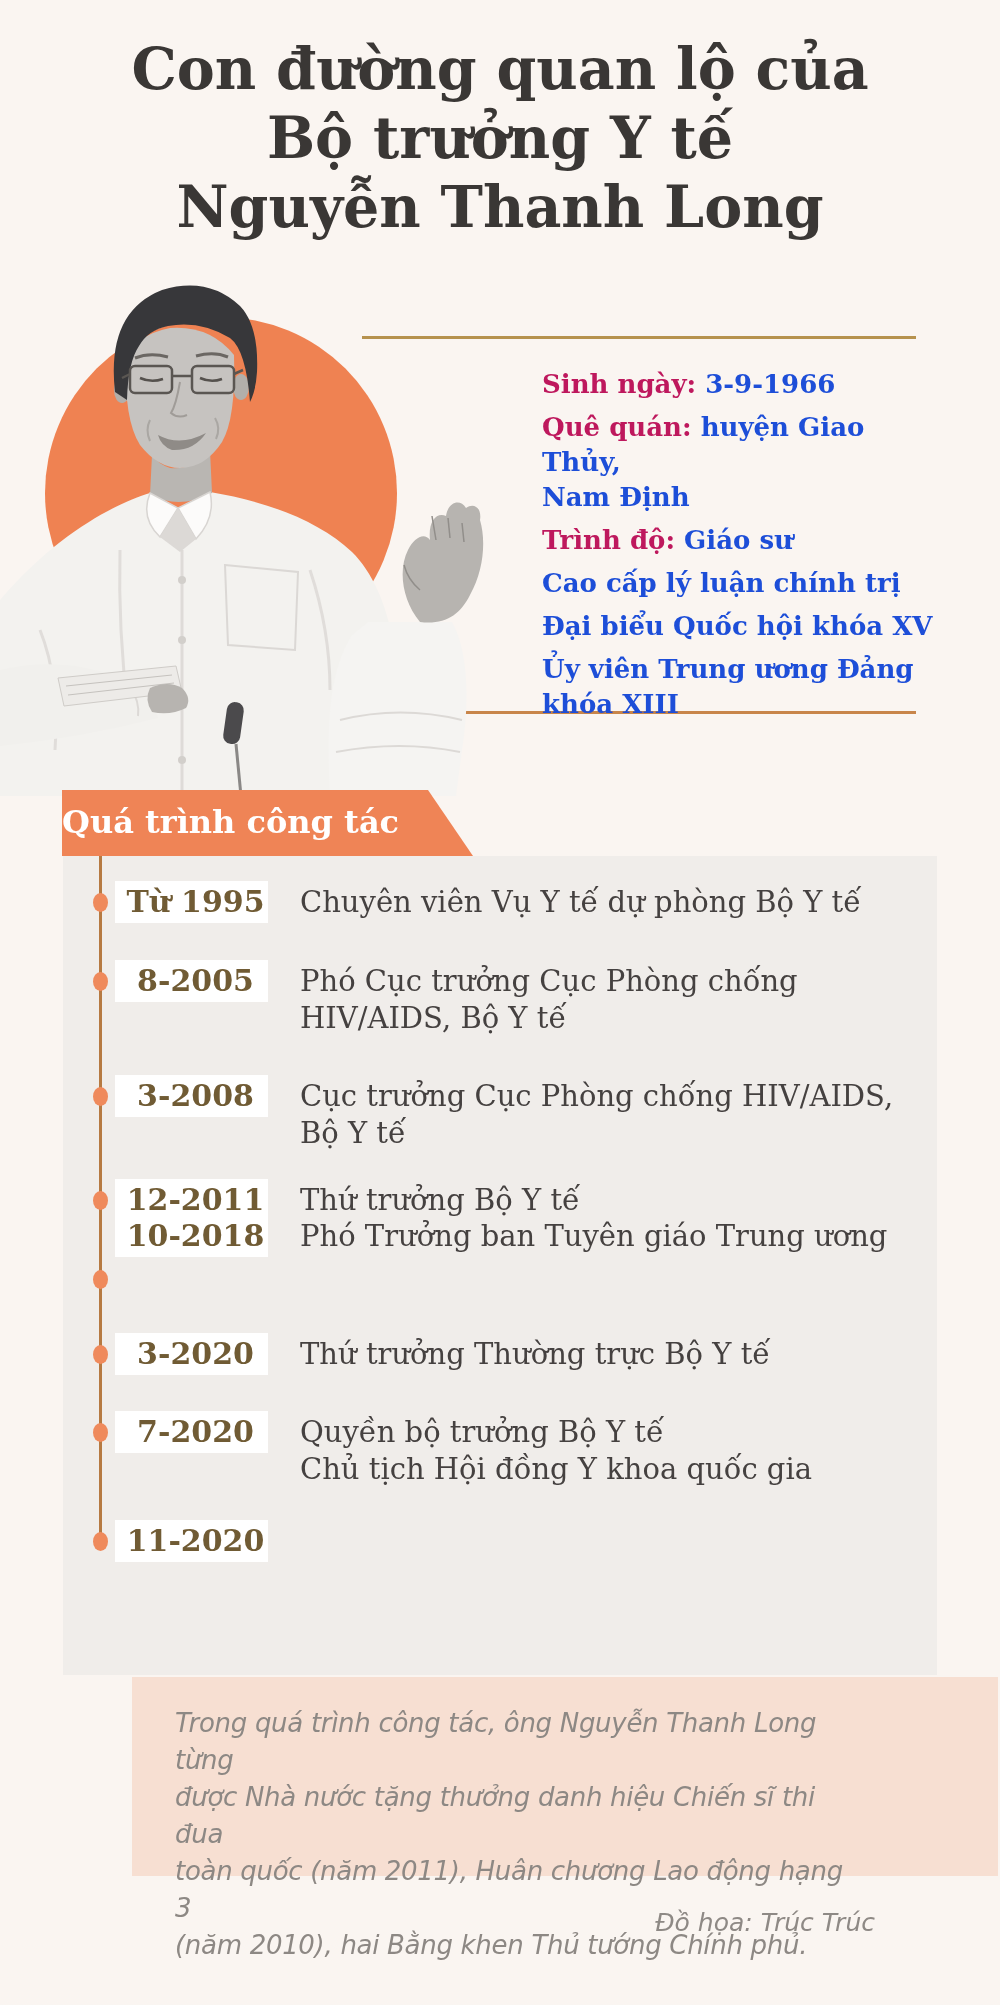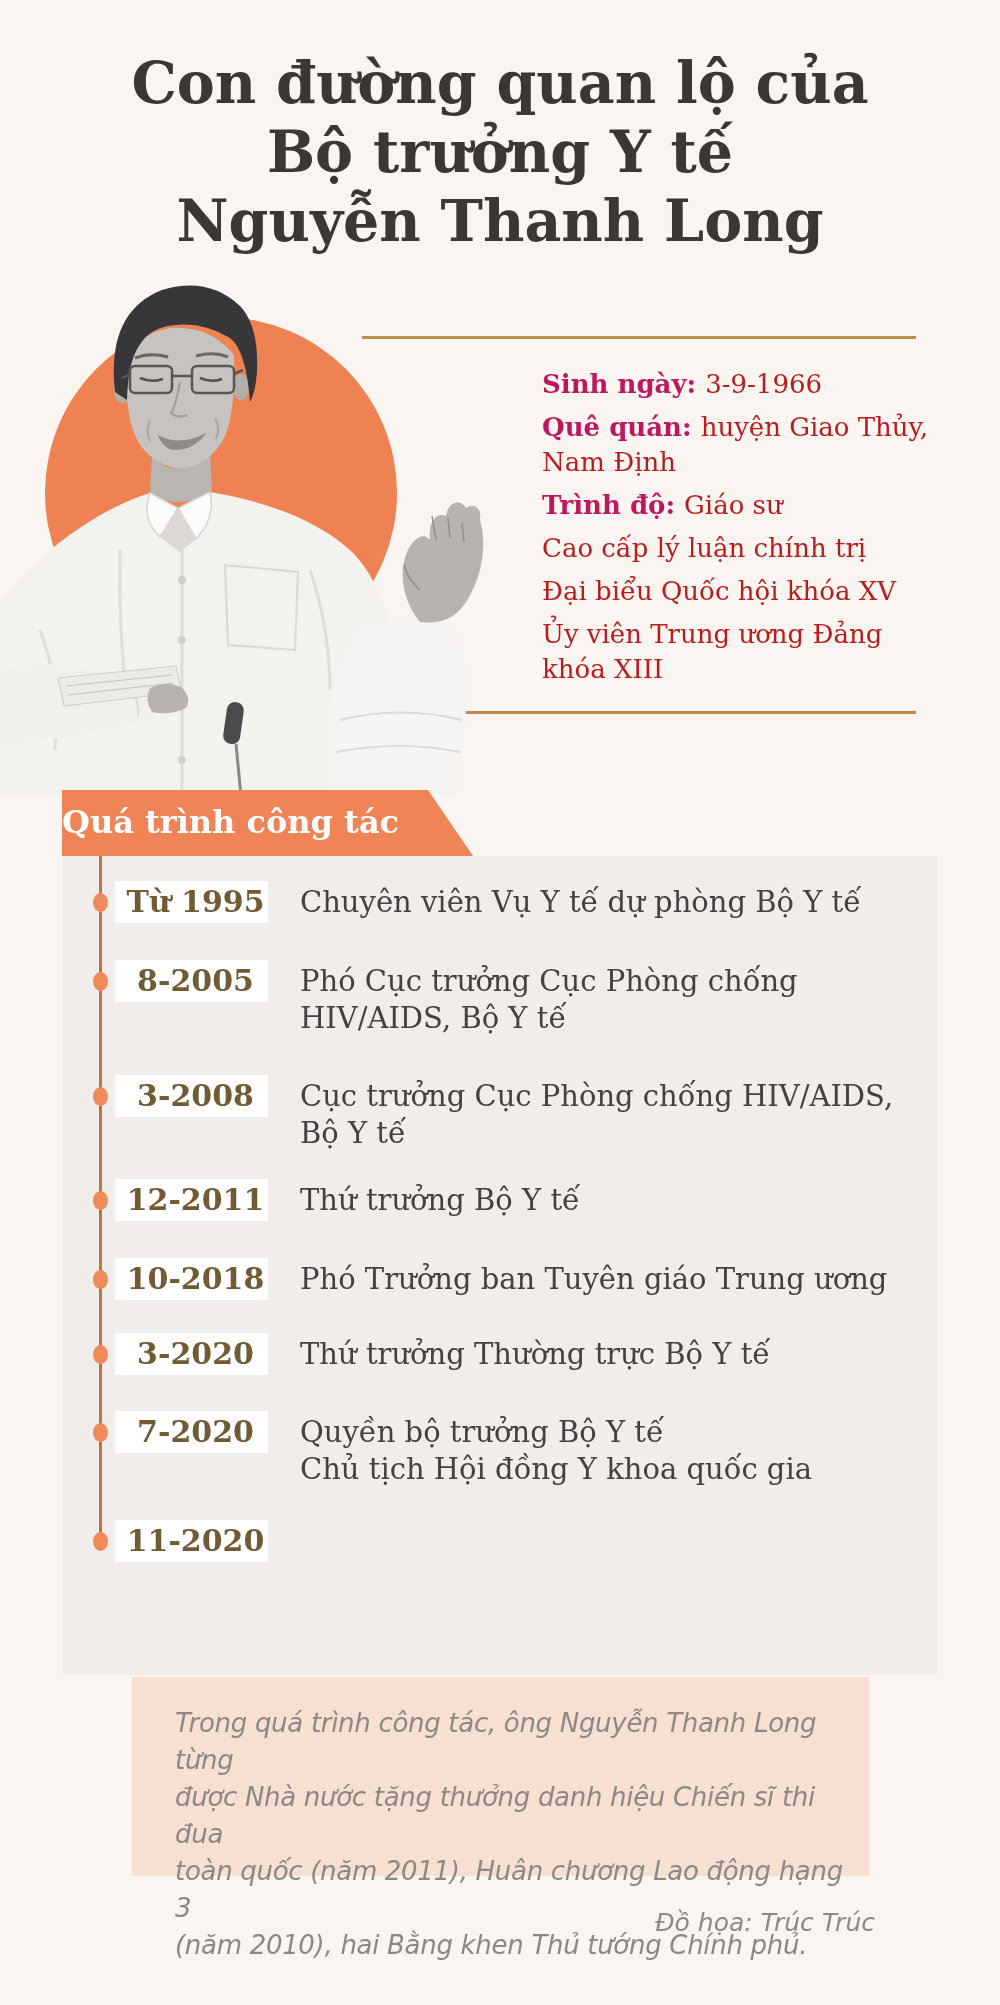--- a/index.html
+++ b/index.html
@@ -3,39 +3,39 @@
 <meta charset="utf-8">
 <style>
   * { margin:0; padding:0; box-sizing:border-box; }
   html,body { background:#faf5f1; }
   .page {
     position:relative; width:1000px; height:2005px;
     background:#faf5f1; overflow:hidden;
     font-family:"DejaVu Serif", serif; 
   }
   .title {
-    position:absolute; top:48px; left:0; right:0; z-index:2;
+    position:absolute; top:34px; left:0; right:0; z-index:2;
     text-align:center; white-space:pre-line;
     font-size:57px; line-height:69px; font-weight:bold; color:#3a3735;
   }
   .rule { position:absolute; left:362px; width:554px; height:3px; z-index:1; }
   .rule-top { top:336px; background:#b6924e; }
   .rule-bottom { top:711px; background:#c8854a; }
   .circle {
     position:absolute; left:45px; top:317px; width:352px; height:352px;
     border-radius:50%; background:#ef8252; z-index:1;
   }
   .portrait { position:absolute; left:0; top:250px; width:500px; height:546px; z-index:2; }
   .profile {
     position:absolute; left:542px; top:367px; width:400px; z-index:2;
     font-size:26px; line-height:35px; color:#3e3a37;
   }
   .prow { margin-bottom:8px; white-space:pre-line; }
   .plabel { font-weight:bold; color:#be185d; }
-  .pvalue { font-weight:normal; color:#b91c1c; }
+  .pvalue { font-weight:bold; color:#1d4ed8; }
   .banner {
     position:absolute; left:62px; top:790px; width:411px; height:66px; z-index:4;
     background:#ef8456;
     clip-path:polygon(0 0, 366px 0, 411px 66px, 0 66px);
   }
   .banner span {
     display:block; line-height:64px;
     font-size:32px; font-weight:bold; color:#ffffff;
   }
   .panel {
@@ -44,32 +44,32 @@
   }
   .tline { position:absolute; left:99px; top:856px; width:3px; height:681px; background:#b67a42; z-index:4; }
   .dot {
     position:absolute; left:93px; width:15px; height:19px; border-radius:50%;
     background:#ef8a5c; z-index:5;
   }
   .d1{top:893px} .d2{top:972px} .d3{top:1087px} .d4{top:1191px}
   .d5{top:1270px} .d6{top:1345px} .d7{top:1423px} .d8{top:1532px}
   .titem { position:absolute; left:115px; display:flex; align-items:flex-start; z-index:5; }
   .i1{top:881px} .i2{top:960px} .i3{top:1075px} .i4{top:1179px}
-  .i5{top:1258px} .i6{top:1333px} .i7{top:1411px} .i8{top:1520px}
+  .i5{top:1215px} .i6{top:1333px} .i7{top:1411px} .i8{top:1520px}
   .ybox {
     width:153px; height:42px; background:#ffffff; flex:0 0 auto;
     text-align:center; line-height:42px;
     font-size:30px; font-weight:bold; color:#705b34;padding-left:8px;
   }
   .desc {
     margin-left:32px; padding-top:3px; width:620px;
     font-size:29px; line-height:37px; color:#454140; white-space:pre-line;
   }
   .note {
-    position:absolute; left:132px; top:1677px; width:737px; height:199px;
+    position:absolute; left:132px; top:1677px; width:866px; height:199px;
     background:#f7dfd2; z-index:3;
   }
   .note-text {
     position:absolute; left:43px; top:28px; width:680px;
     font-family:"DejaVu Sans", sans-serif; font-style:italic;
     font-size:26px; line-height:37px; letter-spacing:-0.3px;
     color:#8d8884; white-space:pre-line;
   }
   .credit {
     position:absolute; right:125px; top:1908px; z-index:2;

